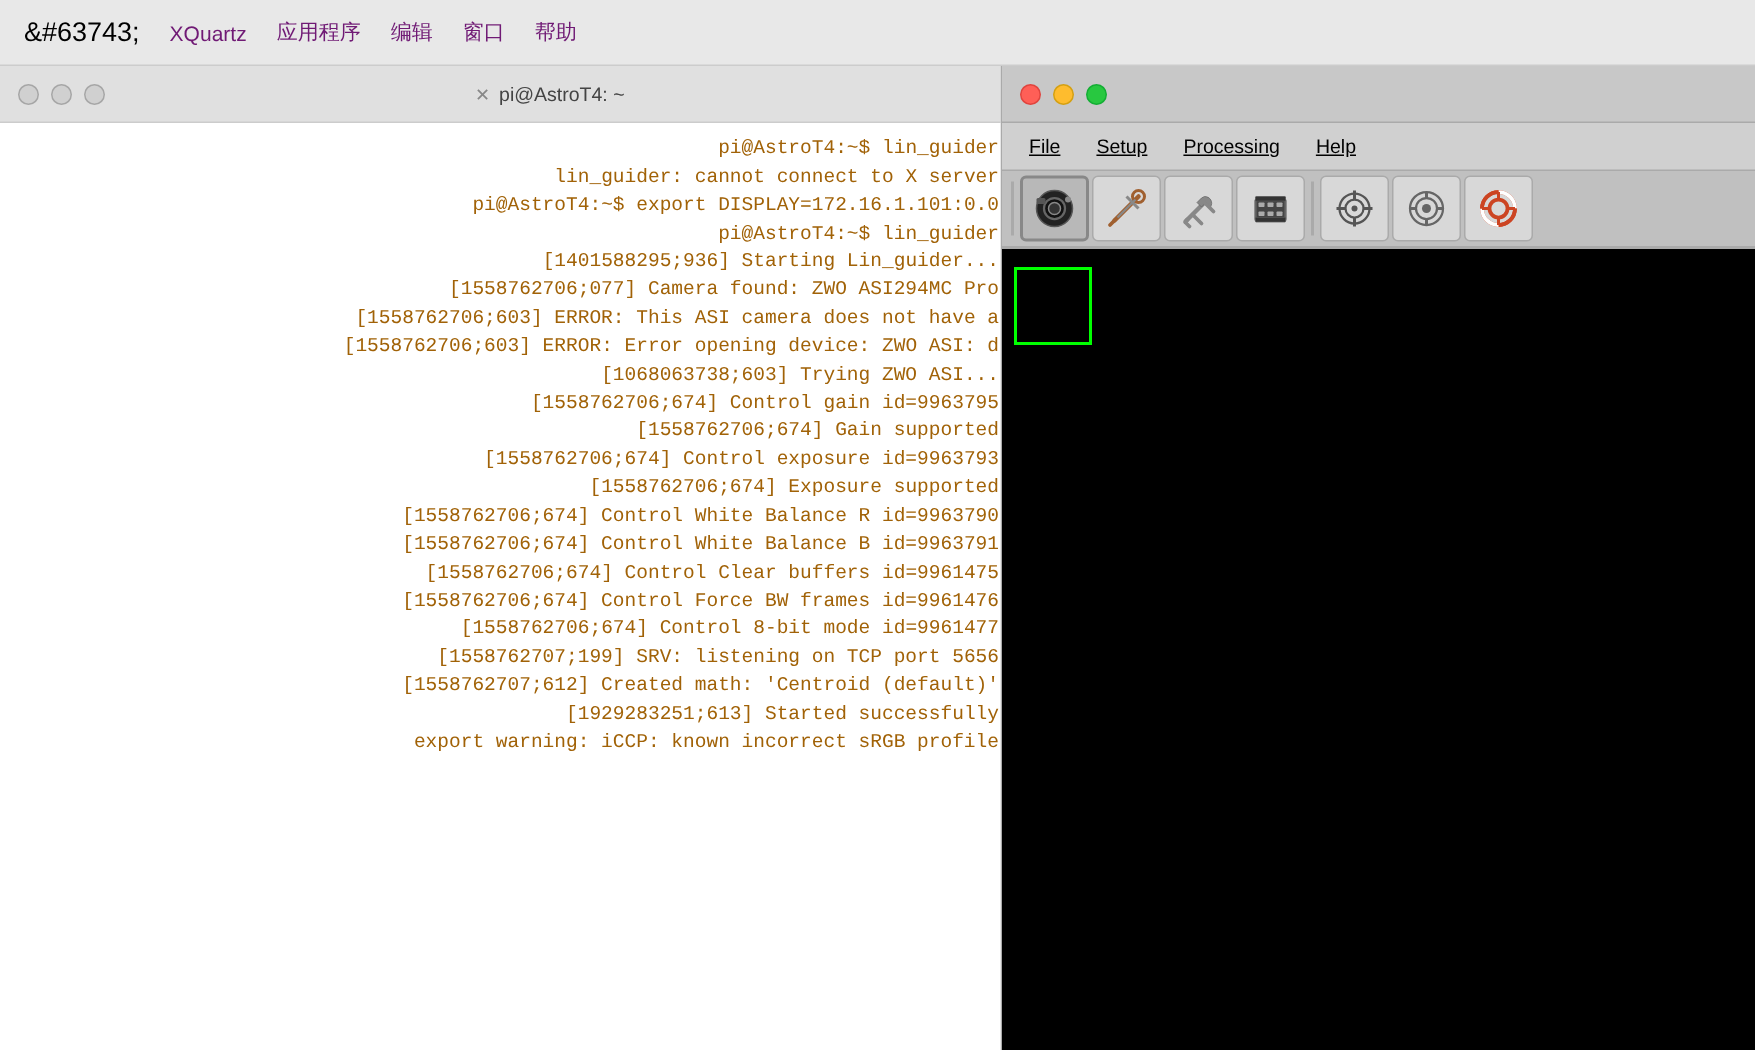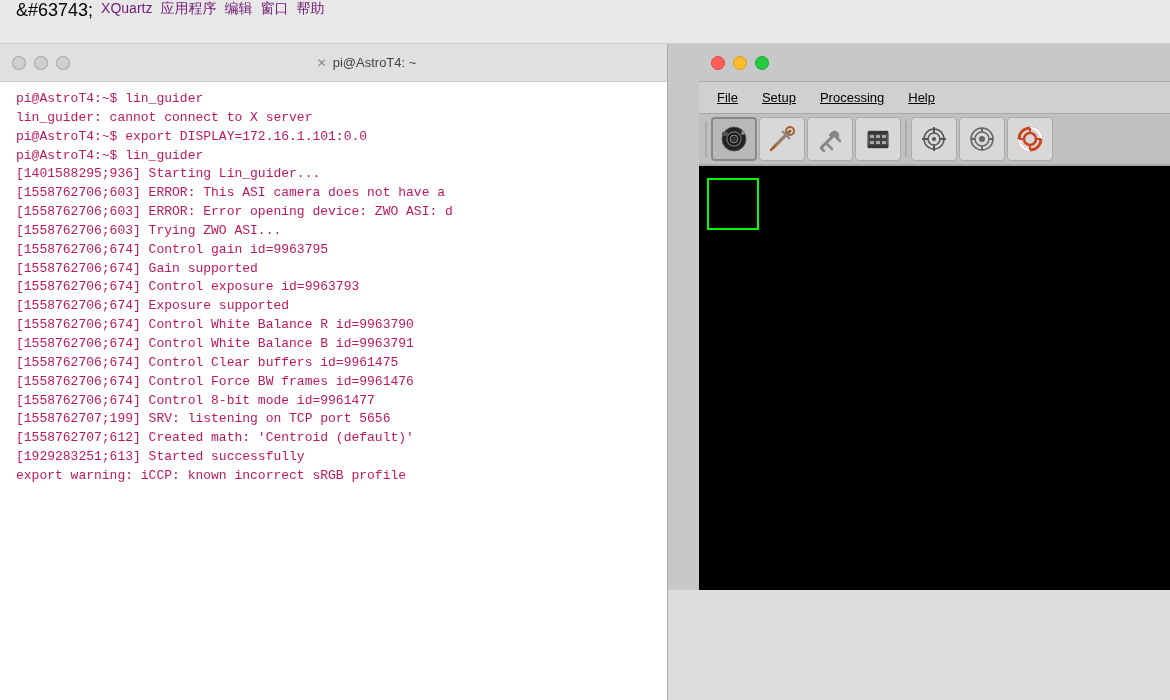--- a/index.html
+++ b/index.html
@@ -10,23 +10,23 @@
       font-family: -apple-system, BlinkMacSystemFont, sans-serif;
       background: #ddd;
     }
 
     
     .menubar {
       width: 1170px;
       height: 44px;
       background: #e8e8e8;
       display: flex;
-      align-items: flex-start;
+      align-items: center;
       padding: 0 16px;
-      gap: 8px;
+      gap: 20px;
       border-bottom: 1px solid #ccc;
     }
     .menubar-apple {
       font-size: 18px;
       cursor: default;
     }
     .menubar-item {
       font-size: 14px;
       color: #701a75;
       cursor: pointer;
@@ -73,36 +73,36 @@
       font-size: 13px;
       color: #444;
       display: flex;
       align-items: center;
       justify-content: center;
       gap: 6px;
     }
     .terminal-body {
       flex: 1;
       background: #ffffff;
-      padding: 8px 16px;
+      padding: 8px 1px;
       overflow: hidden;
       font-family: 'Courier New', Courier, monospace;
       font-size: 13px;
-      color: #be185d;
+      color: #a16207;
       line-height: 1.45;
+      text-align: right;
     }
 
     
     .linguider-window {
       width: 502px;
-      height: 546px;
+      height: 656px;
       background: #c8c8c8;
       display: flex;
       flex-direction: column;
-      padding-left: 31px;
     }
     .linguider-titlebar {
       height: 38px;
       background: #c8c8c8;
       display: flex;
       align-items: center;
       padding: 0 12px;
       gap: 8px;
       border-bottom: 1px solid #aaa;
     }
@@ -209,23 +209,24 @@
         <span style="font-size:12px;color:#888;">✕</span>
         <span>pi@AstroT4: ~</span>
       </div>
     </div>
     <div class="terminal-body" id="terminal-content">
     <div>pi@AstroT4:~$ lin_guider</div>
         <div>lin_guider: cannot connect to X server</div>
         <div>pi@AstroT4:~$ export DISPLAY=172.16.1.101:0.0</div>
         <div>pi@AstroT4:~$ lin_guider</div>
         <div>[1401588295;936] Starting Lin_guider...</div>
+        <div>[1558762706;077] Camera found: ZWO ASI294MC Pro</div>
         <div>[1558762706;603] ERROR: This ASI camera does not have a</div>
         <div>[1558762706;603] ERROR: Error opening device: ZWO ASI: d</div>
-        <div>[1558762706;603] Trying ZWO ASI...</div>
+        <div>[1068063738;603] Trying ZWO ASI...</div>
         <div>[1558762706;674] Control gain id=9963795</div>
         <div>[1558762706;674] Gain supported</div>
         <div>[1558762706;674] Control exposure id=9963793</div>
         <div>[1558762706;674] Exposure supported</div>
         <div>[1558762706;674] Control White Balance R id=9963790</div>
         <div>[1558762706;674] Control White Balance B id=9963791</div>
         <div>[1558762706;674] Control Clear buffers id=9961475</div>
         <div>[1558762706;674] Control Force BW frames id=9961476</div>
         <div>[1558762706;674] Control 8-bit mode id=9961477</div>
         <div>[1558762707;199] SRV: listening on TCP port 5656</div>

